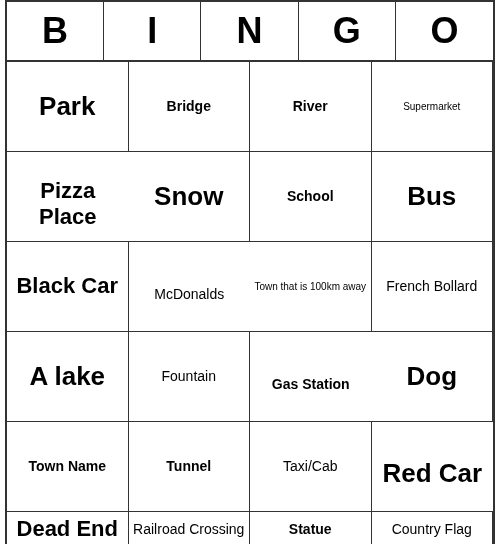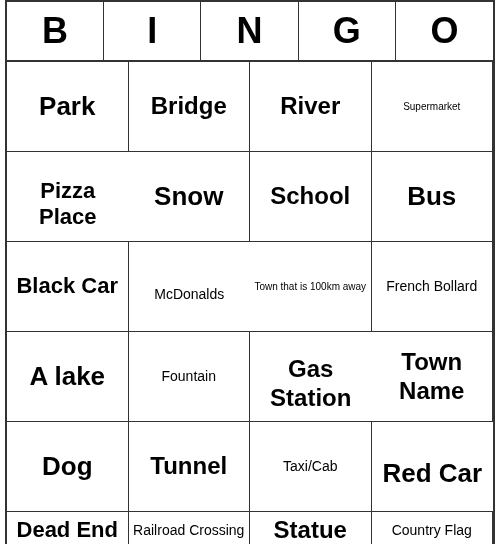--- a/index.html
+++ b/index.html
@@ -55,21 +55,21 @@
     }
     .text-xl {
       font-size: 26px;
       font-weight: bold;
     }
     .text-lg {
       font-size: 22px;
       font-weight: bold;
     }
     .text-md {
-      font-size: 24px;
+      font-size: 14px;
       font-weight: bold;
     }
     .text-sm {
       font-size: 14px;
     }
     .text-xs {
       font-size: 10px;
     }
   </style>
 </head>
@@ -123,24 +123,24 @@
       <div class="bingo-cell">
         <span class="text-xl">A lake</span>
       </div>
       <div class="bingo-cell">
         <span class="text-sm">Fountain</span>
       </div>
       <div class="bingo-cell">
         <span class="text-md">Gas Station</span>
       </div>
       <div class="bingo-cell">
-        <span class="text-md">Town Name</span>
+        <span class="text-xl">Dog</span>
       </div>
       <div class="bingo-cell">
-        <span class="text-xl">Dog</span>
+        <span class="text-md">Town Name</span>
       </div>
       <div class="bingo-cell">
         <span class="text-md">Tunnel</span>
       </div>
       <div class="bingo-cell">
         <span class="text-sm">Taxi/Cab</span>
       </div>
       <div class="bingo-cell">
         <span class="text-xl">Red Car</span>
       </div>

